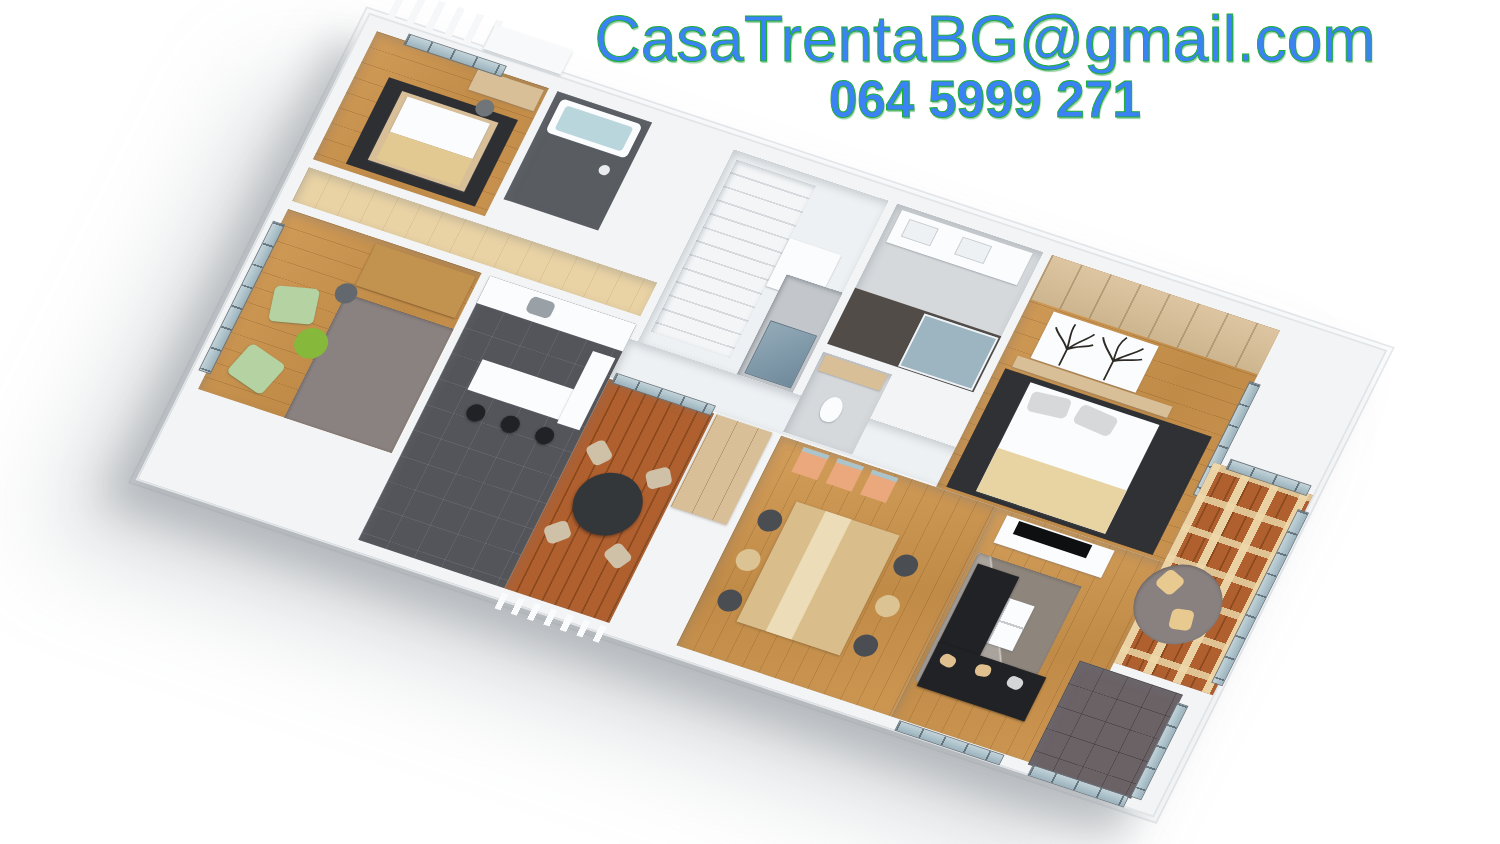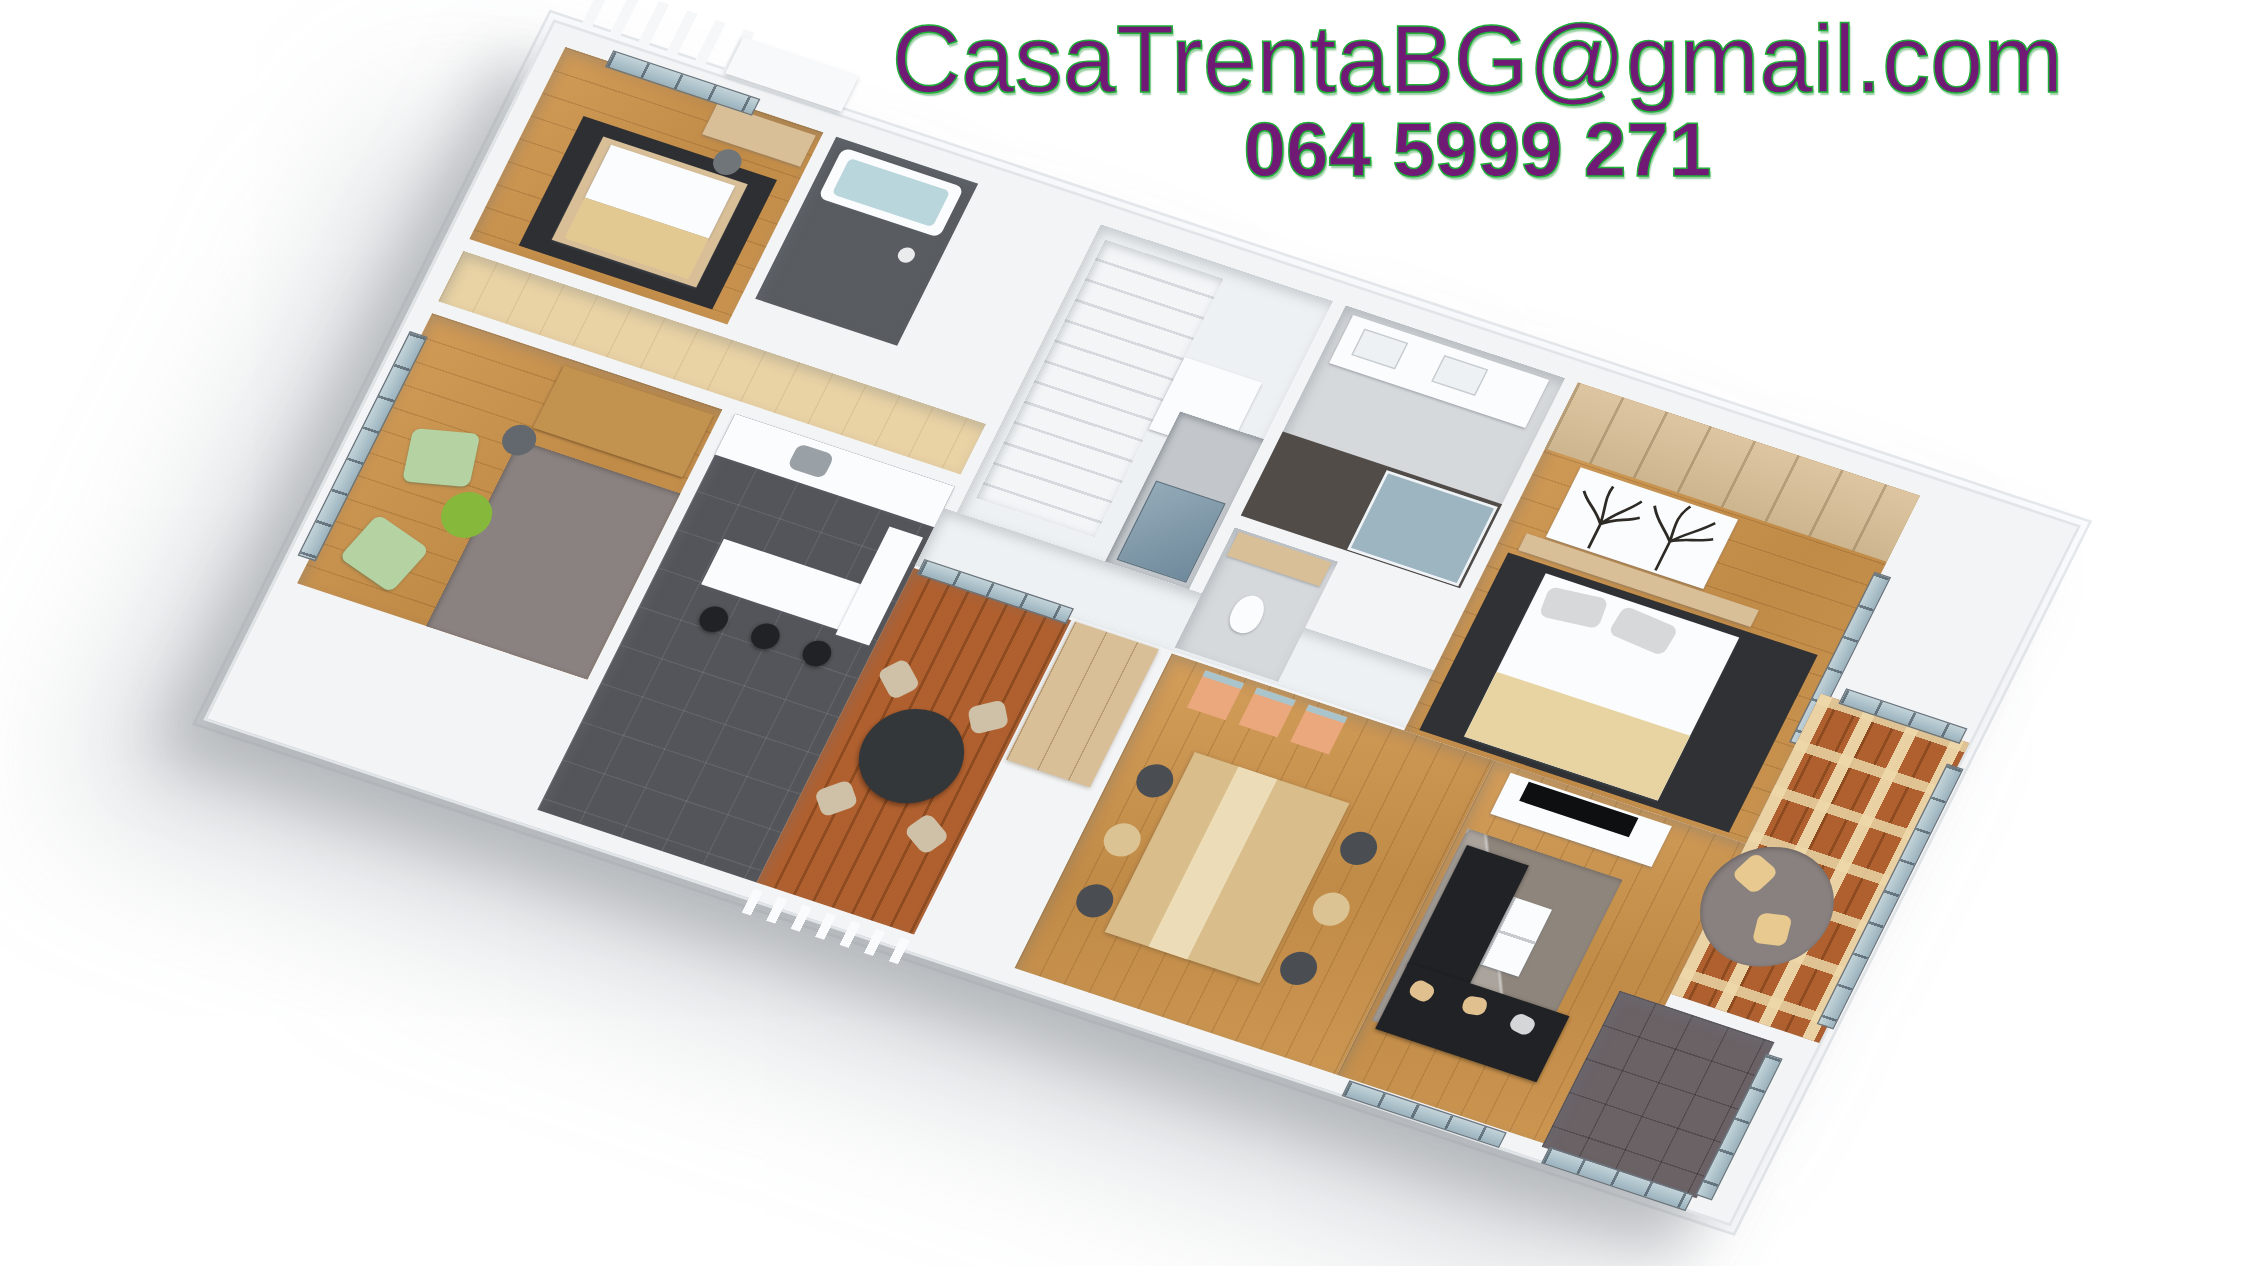--- a/index.html
+++ b/index.html
@@ -89,21 +89,21 @@
     linear-gradient(60deg, rgba(255,255,255,.25) 49%, rgba(255,255,255,.55) 50%, rgba(0,0,0,0) 51%),
     #8e857c;}
   .cross-table{background:
     linear-gradient(90deg, rgba(0,0,0,0) 48%, #c7cbce 48% 52%, rgba(0,0,0,0) 52%),
     linear-gradient(180deg, rgba(0,0,0,0) 48%, #c7cbce 48% 52%, rgba(0,0,0,0) 52%),
     #fbfcfd;box-shadow:0 1px 2px rgba(90,100,110,.5);}
 </style>
 </head>
 <body>
 
-<div class="contact" style="color: #701a75;">
+<div class="contact" style="color: #3b82f6;">
   <div class="email">CasaTrentaBG@gmail.com</div>
   <div class="phone">064 5999 271</div>
 </div>
 
 <div class="plan">
 
   <div class="el fins" style="left:18px;top:-40px;width:120px;height:36px;"></div>
   <div class="el" style="left:130px;top:-34px;width:90px;height:30px;background:#f7f9fa;box-shadow:0 2px 3px rgba(150,156,162,.5);"></div>
 
   <div class="room wood-h" style="left:15px;top:15px;width:200px;height:160px;">

